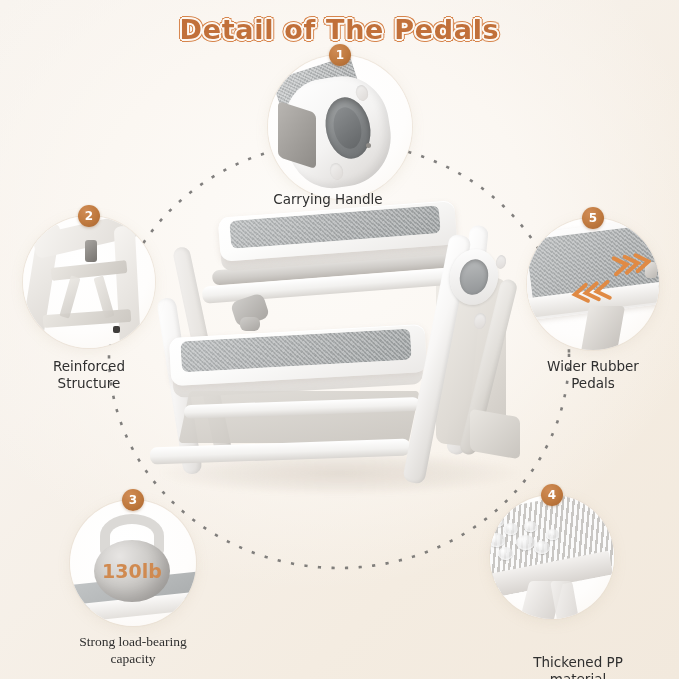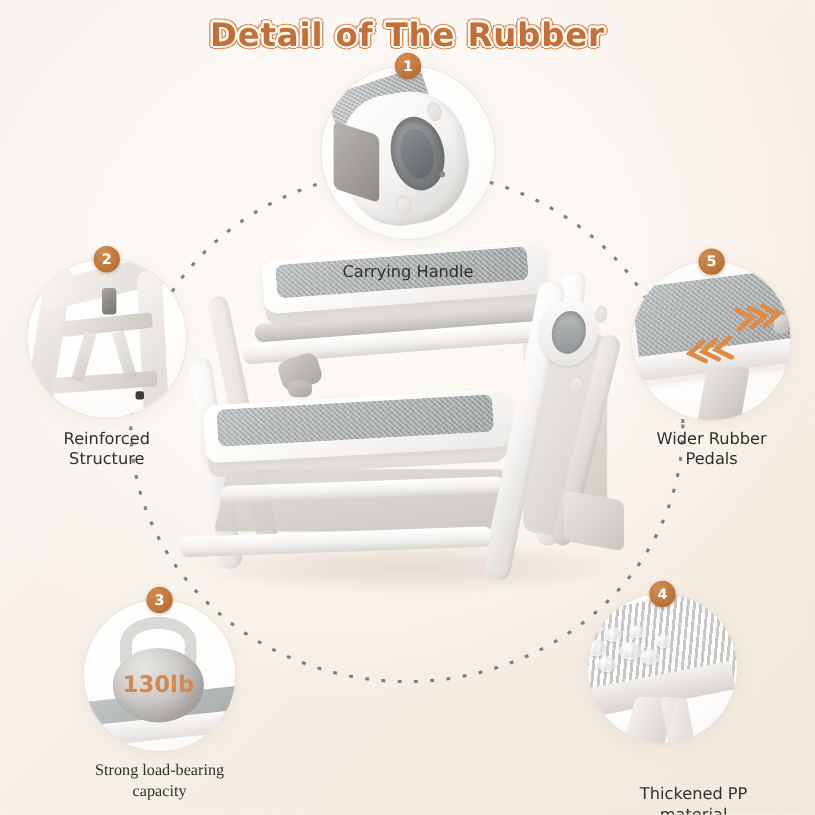--- a/index.html
+++ b/index.html
@@ -149,21 +149,21 @@
     box-shadow:0 2px 5px rgba(150,135,120,.20);}
   .c5-pad{position:absolute;border-radius:7px;}
   .chev{position:absolute;}
   .c5-leg{position:absolute;background:linear-gradient(120deg,#eae7e3,#c6c2bd);}
 </style>
 </head>
 <body>
 
 <div id="stage">
 
-  <div class="title">Detail of The Rubber</div>
+  <div class="title">Detail of The Pedals</div>
 
   <svg class="dots" viewBox="0 0 679 679" xmlns="http://www.w3.org/2000/svg">
     <ellipse cx="339" cy="355" rx="230" ry="213" fill="none" stroke="#6b6a68" stroke-width="2.6" stroke-linecap="square" stroke-dasharray="0.6 13" opacity="0.85"></ellipse>
   </svg>
 
   <div id="product">
     <div class="shadow-floor"></div>
 
     <div class="leg pc" style="left:318px;top:20px;width:19px;height:230px;transform:rotate(6deg);"></div>
 
@@ -217,21 +217,21 @@
       <div class="pc" style="position:absolute;left:10px;top:52px;width:38px;height:56px;
                   background:linear-gradient(120deg,#b9b6b2,#8e8b87);transform:skewY(18deg);border-radius:5px;"></div>
       <div class="c1-oval" style="left:58px;top:42px;width:44px;height:62px;transform:rotate(-12deg);"></div>
       <div class="c1-oval-in" style="left:66px;top:52px;width:27px;height:42px;transform:rotate(-12deg);"></div>
       <div class="dent" style="left:88px;top:30px;width:12px;height:16px;transform:rotate(-15deg);"></div>
       <div class="dent" style="left:62px;top:108px;width:13px;height:17px;transform:rotate(-15deg);"></div>
       <div class="pc" style="position:absolute;left:98px;top:88px;width:5px;height:5px;border-radius:50%;background:#8f8c88;"></div>
     </div>
     <div class="badge" style="left:61px;top:-11px;">1</div>
   </div>
-  <div class="caption" style="left:240px;top:191px;width:200px;margin-top:28px;">Carrying Handle</div>
+  <div class="caption" style="left:228px;top:191px;width:200px;">Carrying Handle</div>
 
   <div class="detail" style="left:23px;top:216px;width:132px;height:132px;">
     <div class="disc" style="width:132px;height:132px;">
       <div class="c2-beam" style="left:6px;top:6px;width:22px;height:130px;transform:rotate(9deg);border-radius:7px;"></div>
       <div class="c2-beam" style="left:10px;top:6px;width:120px;height:24px;transform:rotate(-13deg);border-radius:7px;"></div>
       <div class="c2-beam" style="left:94px;top:10px;width:21px;height:126px;transform:rotate(-3deg);border-radius:7px;"></div>
       <div class="c2-rib" style="left:28px;top:48px;width:76px;height:13px;transform:rotate(-6deg);border-radius:3px;"></div>
       <div class="c2-rib" style="left:20px;top:96px;width:88px;height:13px;transform:rotate(-4deg);border-radius:3px;"></div>
       <div class="c2-rib" style="left:42px;top:60px;width:10px;height:42px;transform:rotate(16deg);border-radius:2px;opacity:.85;"></div>
       <div class="c2-rib" style="left:76px;top:60px;width:10px;height:42px;transform:rotate(-16deg);border-radius:2px;opacity:.85;"></div>

